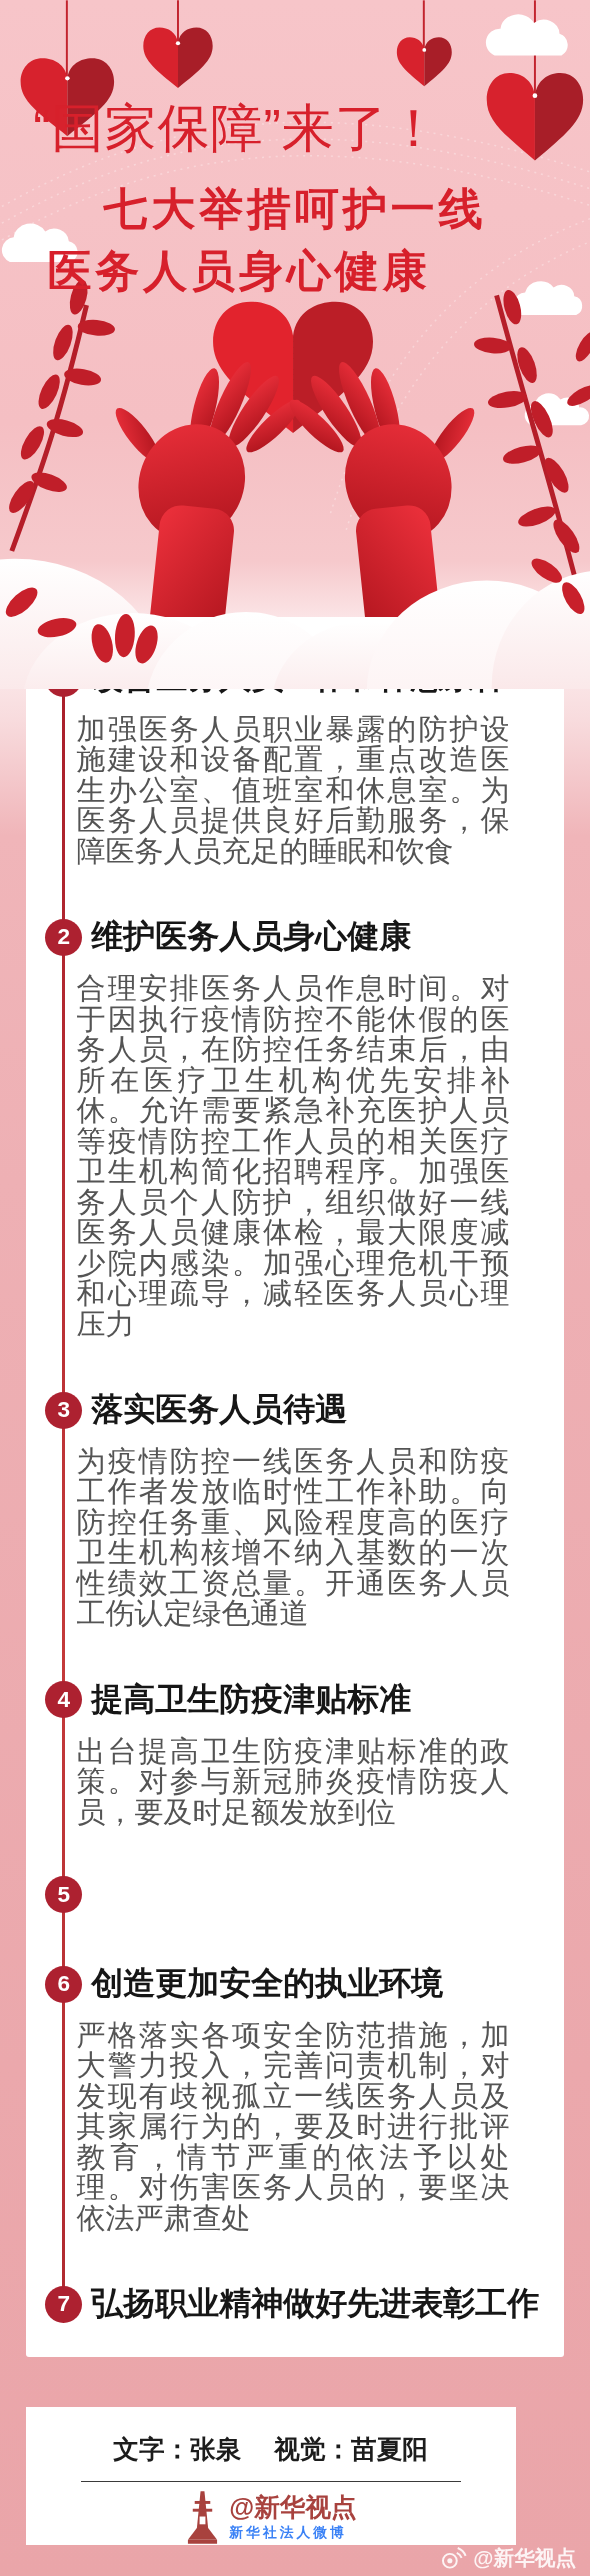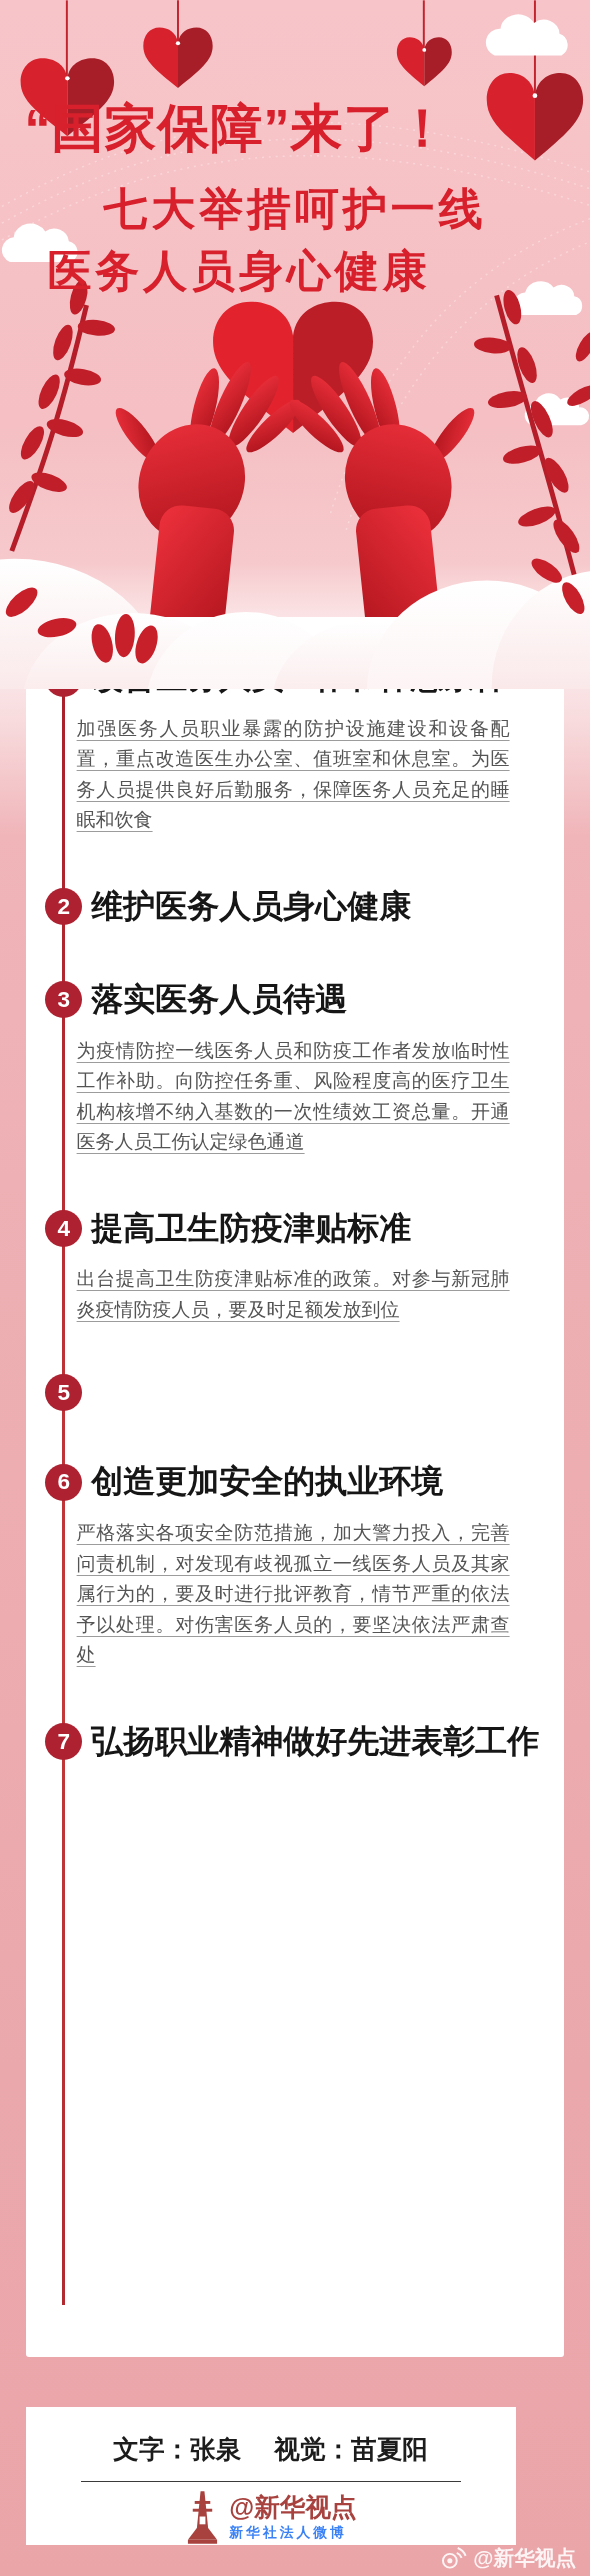--- a/index.html
+++ b/index.html
@@ -9,39 +9,39 @@
     background:linear-gradient(to bottom,
       #f7c5c9 0px,#f5bfc3 423px,#f6c9cc 561px,#fdeff0 640px,
       #f8dcde 718px,#f0b5b9 836px,#eeb0b4 1181px,#eba8ac 2066px,#eaa5a9 2576px);
   }
   svg{display:block;}
   
   .backdrop{position:absolute;top:0;left:0;z-index:1;pointer-events:none;}
   .frontclouds{position:absolute;top:0;left:0;z-index:3;pointer-events:none;}
   .title-block{position:absolute;top:0;left:0;width:590px;z-index:2;text-align:center;}
   .title-l1{position:absolute;top:94px;left:0;width:474px;
-    font-size:52px;font-weight:700;color:#d7202b;letter-spacing:1px;}
+    font-size:52px;font-weight:400;color:#d7202b;letter-spacing:1px;}
   .title-l2{position:absolute;top:180px;left:0;width:590px;
     font-size:44px;font-weight:900;color:#d7202b;letter-spacing:3.9px;}
   .title-l3{position:absolute;top:242px;left:0;width:478px;
     font-size:44px;font-weight:900;color:#d7202b;letter-spacing:3.9px;}
   
   .card{position:absolute;left:25.6px;top:617px;width:538px;height:1740px;
     background:#ffffff;border-radius:3px;z-index:2;overflow:hidden;}
   .timeline{position:absolute;left:36px;top:59px;width:3px;height:1629px;
     background:linear-gradient(to bottom,#a91f2b,#c43a3a 60%,#b02a30);z-index:0;}
   .sections{position:relative;z-index:1;padding-top:39px;}
   .section + .section{margin-top:49px;}
   .sec-head{display:flex;align-items:center;margin-left:19.7px;gap:8.9px;}
   .badge{width:37px;height:37px;border-radius:50%;background:#ad2130;flex:0 0 37px;
     color:#ffffff;font-size:22.6px;font-weight:800;display:flex;align-items:center;justify-content:center;}
   .sec-title{font-size:32px;font-weight:800;color:#161616;letter-spacing:0;white-space:nowrap;}
   .sec-body{margin:13.8px 47px 0 51px;width:433px;
-    font-size:19px;line-height:30.5px;color:#545454;
-    text-decoration:underline;text-decoration-color:#9c9c9c;
+    font-size:29px;line-height:30.5px;color:#545454;
+    text-decoration-color:#9c9c9c;
     text-decoration-thickness:1px;text-underline-offset:4.9px;
     word-break:break-all;text-align:justify;}
   
   .footer-bar{position:absolute;left:25.6px;top:2407px;width:490px;height:138px;
     background:#ffffff;z-index:2;}
   .credits{margin-top:24.6px;text-align:center;font-size:25.6px;font-weight:700;color:#1c1c1c;}
   .credits span + span{margin-left:33px;}
   .divider{width:380px;height:1px;background:#3a3a3a;margin:14.8px auto 0;}
   .logo-row{display:flex;justify-content:center;align-items:center;gap:9.8px;margin-top:8.9px;}
   .logo-text{display:flex;flex-direction:column;align-items:flex-start;}
@@ -177,20 +177,21 @@
       <div class="sec-title">改善医务人员工作和休息条件</div>
     </div>
     <div class="sec-body">加强医务人员职业暴露的防护设施建设和设备配置，重点改造医生办公室、值班室和休息室。为医务人员提供良好后勤服务，保障医务人员充足的睡眠和饮食</div>
   </div>
 
   <div class="section">
     <div class="sec-head">
       <div class="badge">2</div>
       <div class="sec-title">维护医务人员身心健康</div>
     </div>
+    <div class="sec-body">合理安排医务人员作息时间。对于因执行疫情防控不能休假的医务人员，在防控任务结束后，由所在医疗卫生机构优先安排补休。允许需要紧急补充医护人员等疫情防控工作人员的相关医疗卫生机构简化招聘程序。加强医务人员个人防护，组织做好一线医务人员健康体检，最大限度减少院内感染。加强心理危机干预和心理疏导，减轻医务人员心理压力</div>
   </div>
 
   <div class="section">
     <div class="sec-head">
       <div class="badge">3</div>
       <div class="sec-title">落实医务人员待遇</div>
     </div>
     <div class="sec-body">为疫情防控一线医务人员和防疫工作者发放临时性工作补助。向防控任务重、风险程度高的医疗卫生机构核增不纳入基数的一次性绩效工资总量。开通医务人员工伤认定绿色通道</div>
   </div>
 

